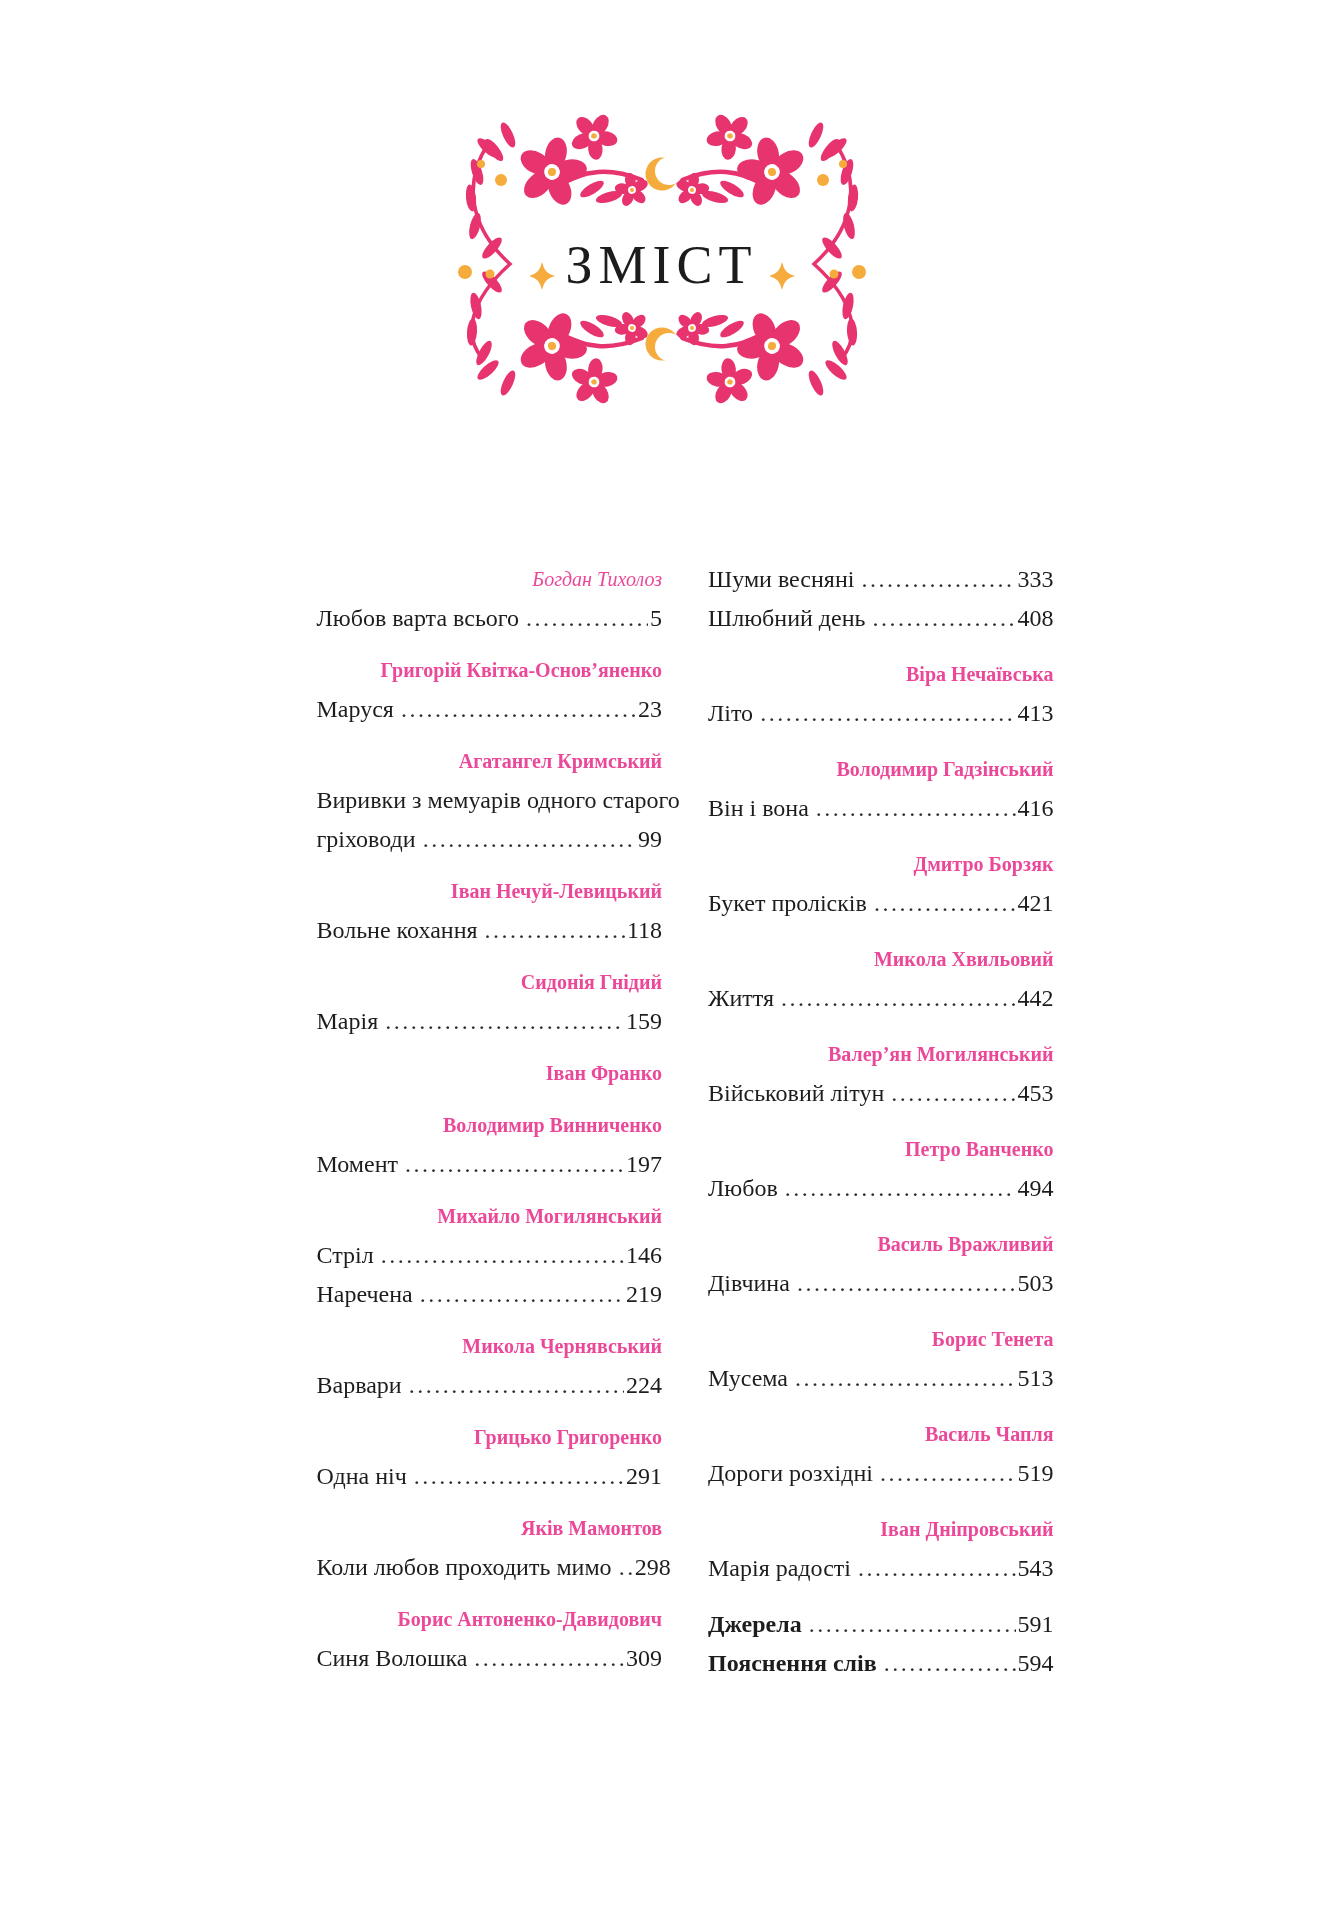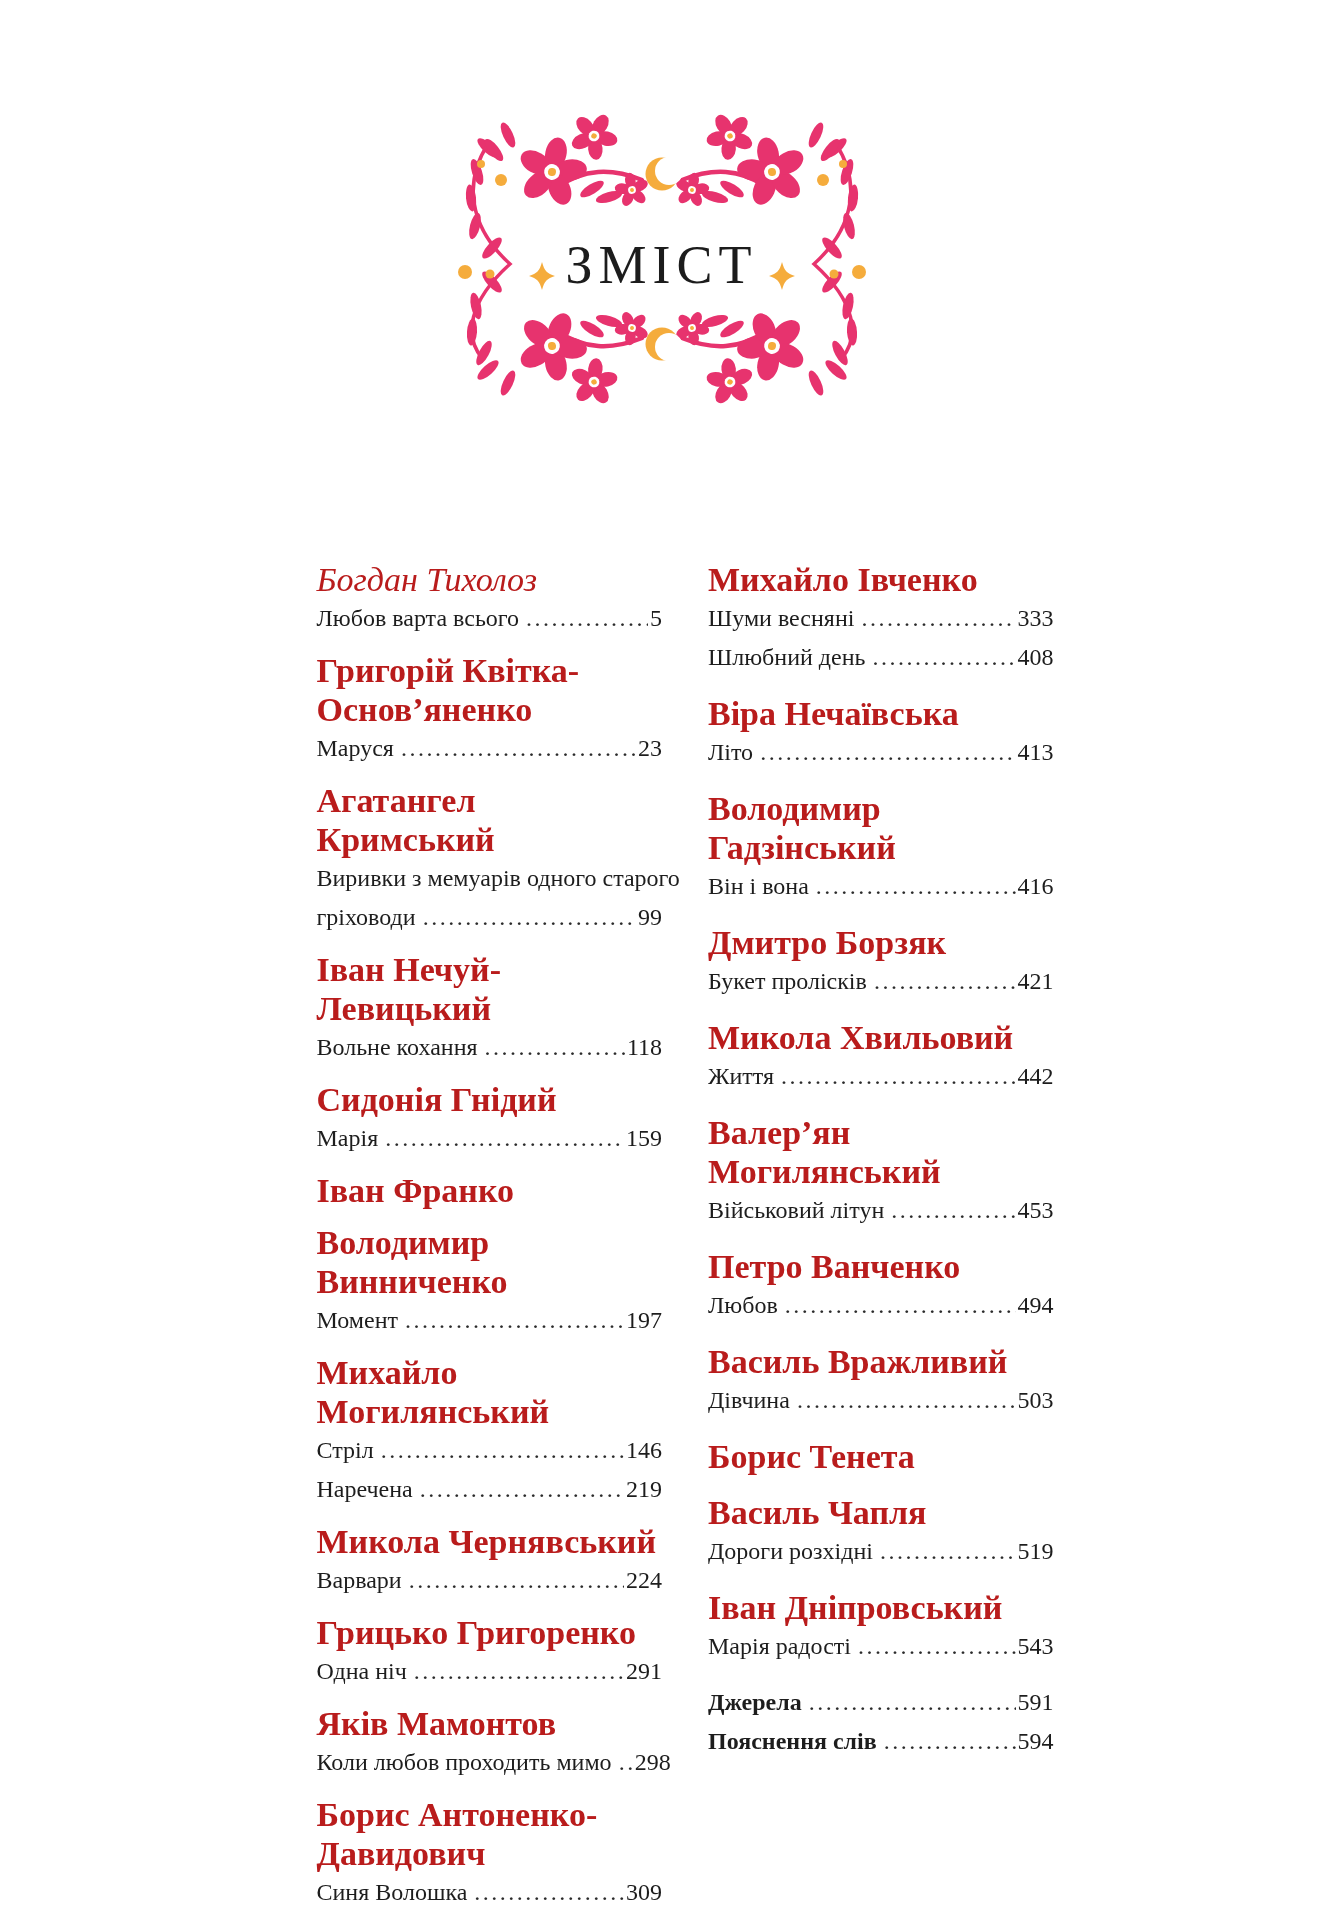--- a/index.html
+++ b/index.html
@@ -39,23 +39,24 @@
     gap:46px;
     padding:0 158px 0 205px;
     margin-top:154px;
   }
   .col{flex:1 1 0; min-width:0;}
   .entry{margin-bottom:13px;}
   .col-right .entry{margin-bottom:17px;}
   .entry.extra-gap{margin-top:14px;}
   .author{
     font-weight:bold;
-    font-size:34px;
+    font-size:20px;
     line-height:39px;
-    color:#b91c1c;
+    color:#ec4899;
+    text-align:right;
   }
   .author.italic{font-weight:400;font-style:italic;}
   .row{
     display:flex;
     align-items:baseline;
     font-size:24px;
     line-height:39px;
   }
   .row .t{white-space:nowrap;}
   .row.bold .t{font-weight:bold;}
@@ -264,21 +265,20 @@
           <div class="author">Борис Антоненко-Давидович</div>
           <div class="row">
             <span class="t">Синя Волошка</span>
             <span class="leader"></span>
             <span class="pg">309</span>
           </div>
         </div>
       </div>
     <div class="col col-right" id="col-right">
         <div class="entry">
-          <div class="author">Михайло Івченко</div>
           <div class="row">
             <span class="t">Шуми весняні</span>
             <span class="leader"></span>
             <span class="pg">333</span>
           </div>
           <div class="row">
             <span class="t">Шлюбний день</span>
             <span class="leader"></span>
             <span class="pg">408</span>
           </div>
@@ -334,20 +334,25 @@
         <div class="entry">
           <div class="author">Василь Вражливий</div>
           <div class="row">
             <span class="t">Дівчина</span>
             <span class="leader"></span>
             <span class="pg">503</span>
           </div>
         </div>
         <div class="entry">
           <div class="author">Борис Тенета</div>
+          <div class="row">
+            <span class="t">Мусема</span>
+            <span class="leader"></span>
+            <span class="pg">513</span>
+          </div>
         </div>
         <div class="entry">
           <div class="author">Василь Чапля</div>
           <div class="row">
             <span class="t">Дороги розхідні</span>
             <span class="leader"></span>
             <span class="pg">519</span>
           </div>
         </div>
         <div class="entry">

